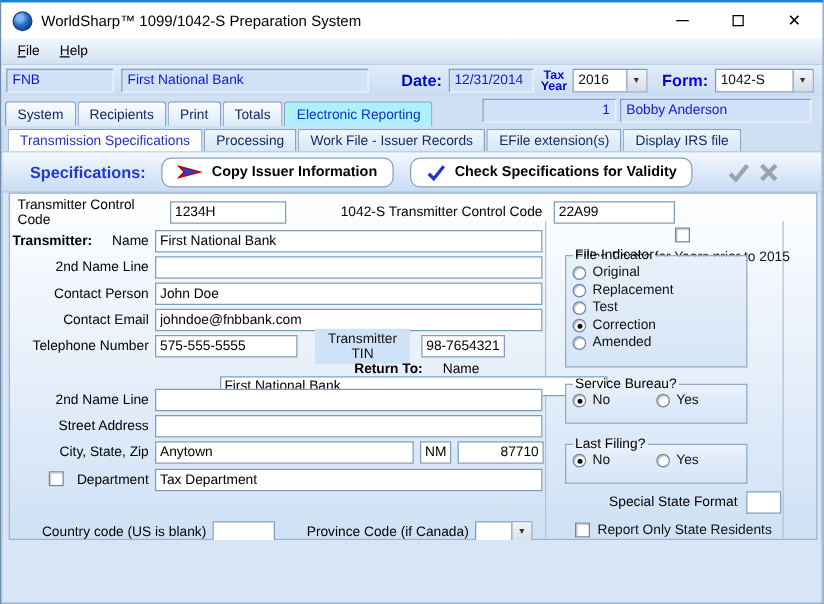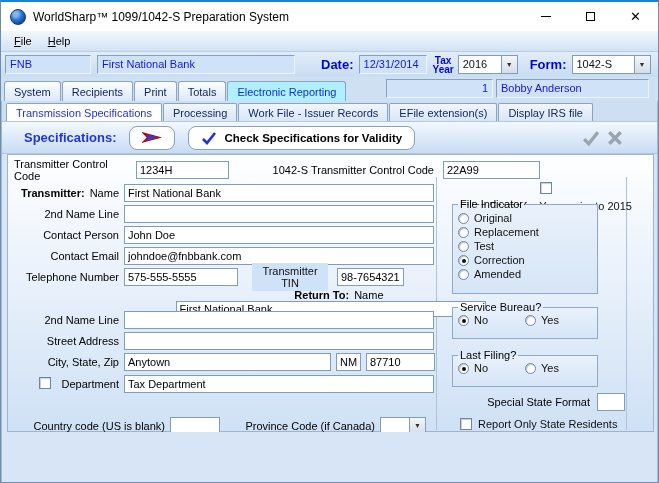--- a/index.html
+++ b/index.html
@@ -53,21 +53,21 @@
   
   .toolbar { height:32px; background:linear-gradient(#f3f8fe,#c8dcf4); display:flex; align-items:center; border-bottom:1px solid #b3c8e0; }
   .spec-lbl { color:#2138d0; font-weight:bold; font-size:13px; margin-left:22px; }
   .tb-btn { display:flex; align-items:center; gap:7px; height:24px; background:#fff; border:1px solid #8aa0bd; border-radius:8px; padding:0 12px; font-weight:bold; font-size:11.5px; color:#000; margin-left:13px; }
   .tb-icons { margin-left:auto; margin-right:32px; display:flex; gap:4px; }
 
   
   .card { position:absolute; left:5px; top:53px; width:647px; height:278px; background:linear-gradient(#feffff 0%, #eef4fc 35%, #cfe1f5 100%); border:1px solid #9fb4cc; }
   .frow { position:absolute; left:0; display:flex; align-items:center; height:19px; width:100%; }
   .flabel { width:116px; text-align:right; padding-right:5px; flex:none; color:#000; }
-  .flabel.two { display:flex; justify-content:flex-end; gap:5px; padding-right:5px; }
+  .flabel.two { display:flex; justify-content:flex-end; gap:16px; padding-right:5px; }
   .b { font-weight:bold; }
   input.fld { height:18px; border:1px solid #7f9db9; background:#fff; font-family:"Liberation Sans",sans-serif; font-size:11px; padding:1px 3px; color:#000; }
   .hl-lbl { background:#cfe2f8; text-align:center; padding:2px 4px; }
   .cb { width:12px; height:12px; background:#fff; border:1px solid #6e86a3; box-shadow:inset 1px 1px 1px rgba(0,0,0,.2); flex:none; }
   .radio { width:11px; height:11px; border-radius:50%; background:#fff; border:1px solid #6e86a3; box-shadow:inset 1px 1px 1px rgba(0,0,0,.25); position:relative; flex:none; }
   .radio.sel::after { content:""; position:absolute; left:3px; top:3px; width:4px; height:4px; border-radius:50%; background:#111; }
 
   .rpanel { position:absolute; left:428px; top:22px; width:191px; height:253px; border-left:1px solid #aec2da; border-right:1px solid #aec2da; pointer-events:none; }
   .abs { position:absolute; }
   fieldset.grp { position:absolute; left:444px; width:146px; border:1px solid #8fa9c6; background:linear-gradient(#e9f1fb,#d6e5f7); padding:1px 5px 2px; }
@@ -144,20 +144,21 @@
       <div class="stab">EFile extension(s)</div>
       <div class="stab">Display IRS file</div>
     </div>
 
     <div class="toolbar">
       <span class="spec-lbl">Specifications:</span>
       <button class="tb-btn">
         <svg width="20" height="13" viewBox="0 0 20 13">
             <path d="M1,11 L18,6.5 L1,2 L5.5,6.5 Z" fill="#2244dd" stroke="#c00000" stroke-width="1.2"></path>
           </svg>
+        <span>Copy Issuer Information</span>
       </button>
       <button class="tb-btn">
         <svg width="16" height="14" viewBox="0 0 16 14">
             <polyline points="2,8 6,12 14,2" fill="none" stroke="#2233cc" stroke-width="2.6"></polyline>
           </svg>
         <span>Check Specifications for Validity</span>
       </button>
       <span class="tb-icons">
         <svg width="20" height="16" viewBox="0 0 16 14">
             <polyline points="2,8 6,12 14,2" fill="none" stroke="#9aa4ae" stroke-width="3"></polyline>
@@ -223,21 +224,21 @@
 
       <div class="frow" style="top:176px;">
         <span class="flabel">Street Address</span>
         <input class="fld" style="width: 310px;" value="">
       </div>
 
       <div class="frow" style="top:197px;">
         <span class="flabel">City, State, Zip</span>
         <input class="fld" style="width: 207px;" value="Anytown">
         <input class="fld" style="width: 25px; margin-left: 5px;" value="NM">
-        <input class="fld" style="width: 69px; margin-left: 5px;" value="87710">
+        <input class="fld" style="width: 69px; margin-left: 5px; text-align: right;" value="87710">
       </div>
 
       <div class="frow" style="top:219px;">
         <span class="cb abs" style="left:31px;top:3px;"></span>
         <span class="flabel">Department</span>
         <input class="fld" style="width: 310px;" value="Tax Department">
       </div>
 
 
       <div class="frow" style="top:261px;">

